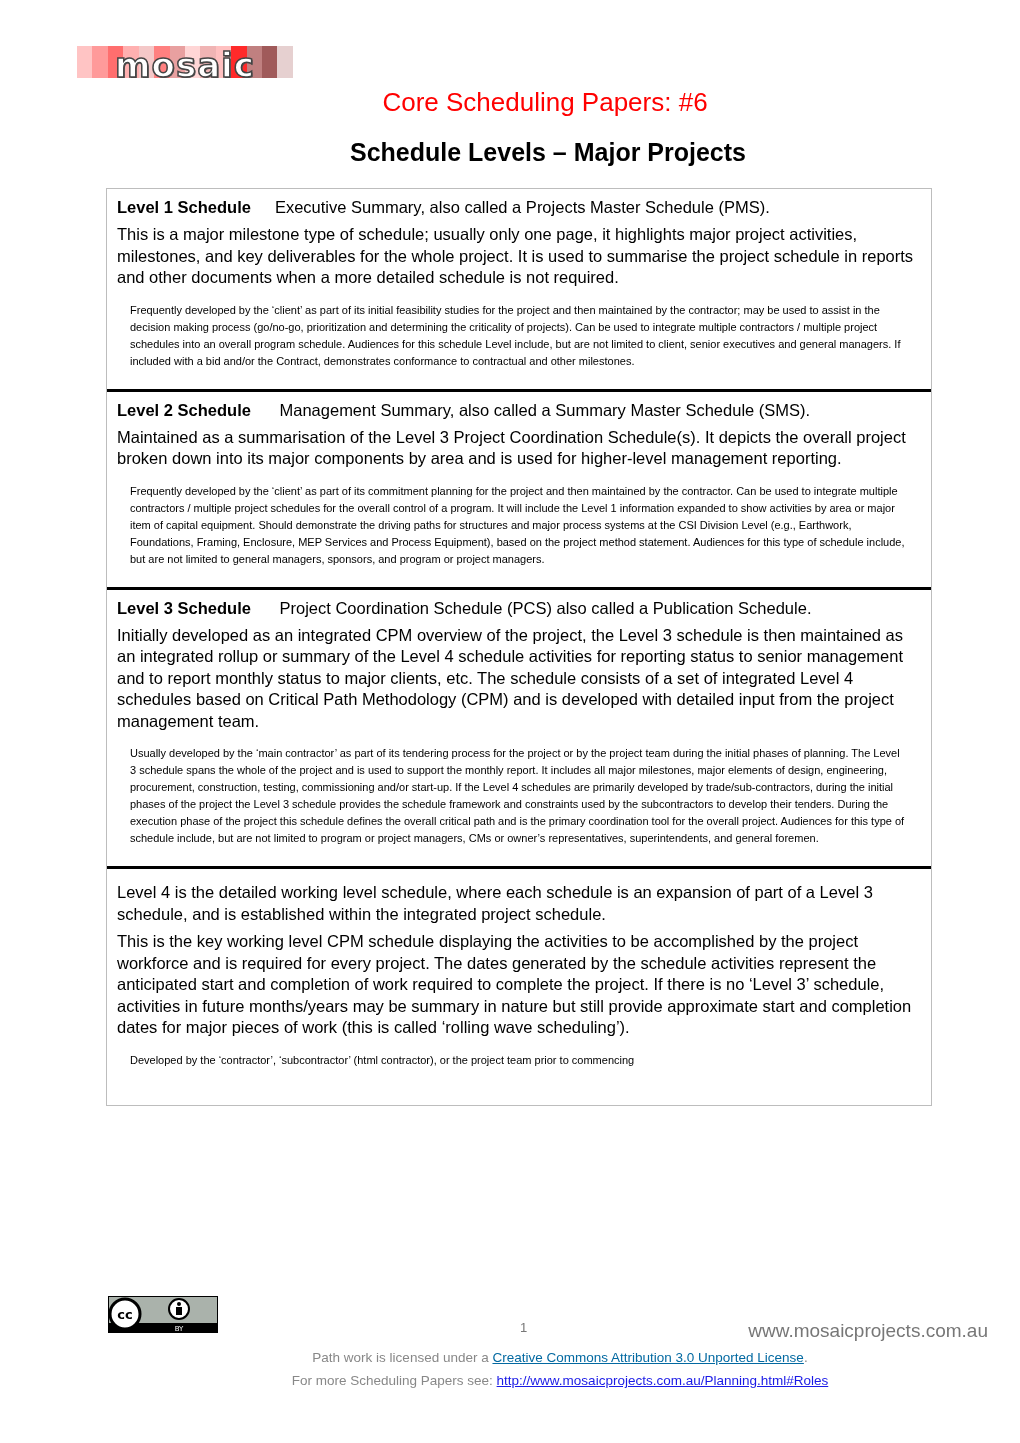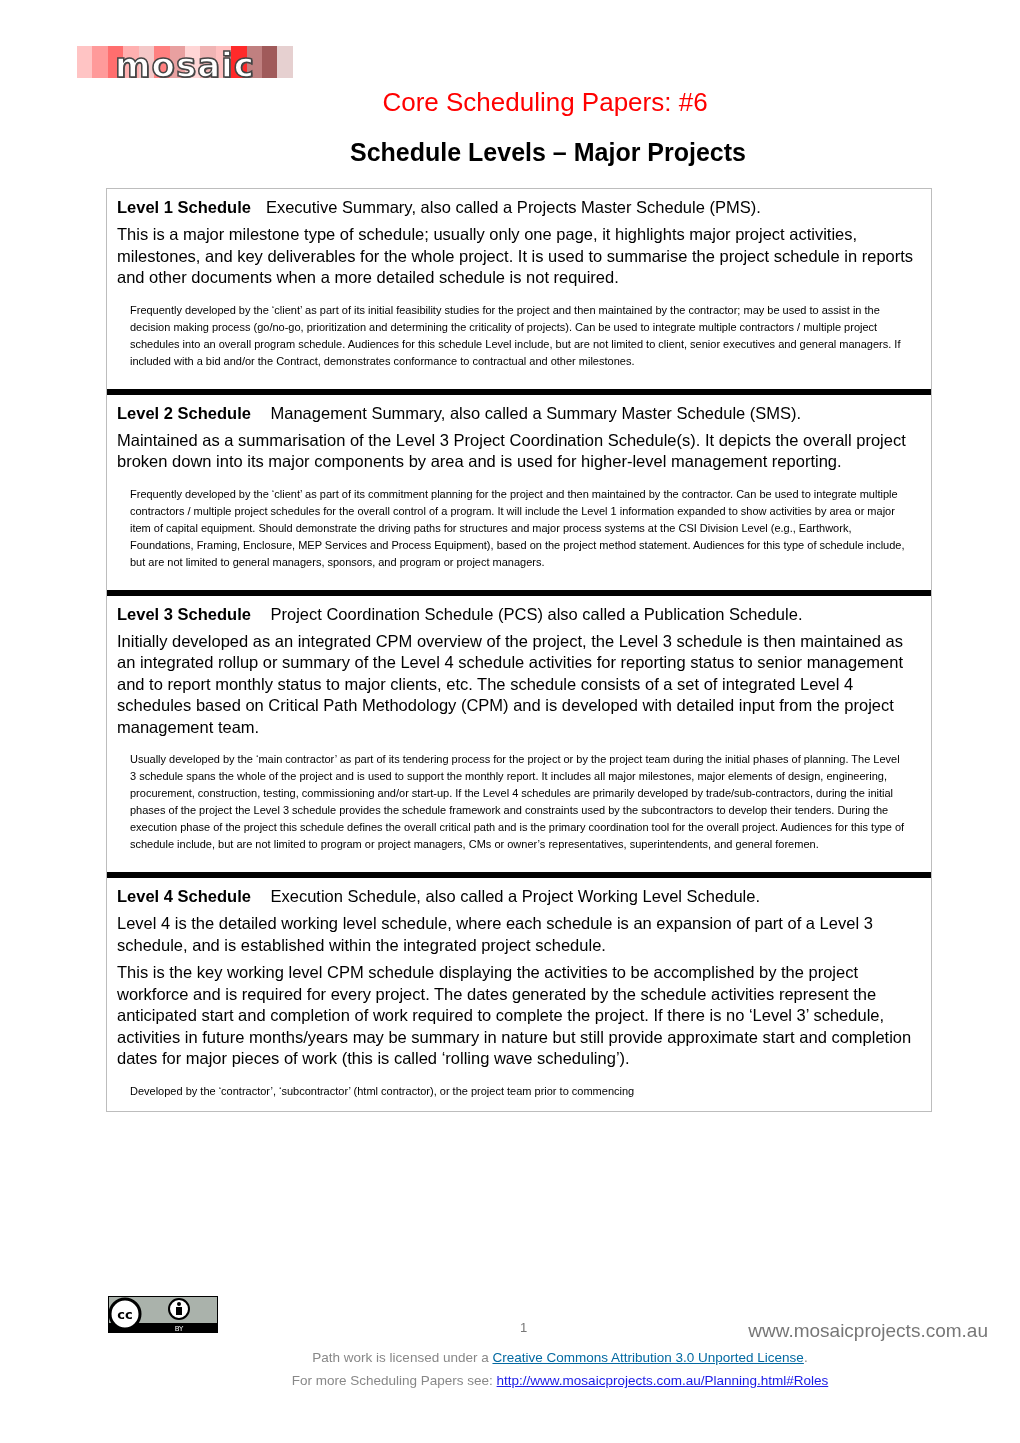--- a/index.html
+++ b/index.html
@@ -14,25 +14,25 @@
                letter-spacing: 1px; color: #ffffff;
                -webkit-text-stroke: 1.5px #444; text-shadow: 1px 1px 0 #555; line-height: 44px; }
 
   .title-red { position: absolute; left: 0; width: 1090px; top: 86px; text-align: center;
                color: #ff0000; font-size: 26px; line-height: 32px; }
   .title-main { position: absolute; left: 0; width: 1096px; top: 136px; text-align: center;
                 font-weight: bold; font-size: 25px; line-height: 32px; }
 
   .table { position: absolute; left: 106px; top: 188px; width: 826px;
            border: 1px solid #bdbdbd; box-sizing: border-box; }
-  .cell { border-top: 6px solid #000000; padding: 7px 10px 6px 10px; }
+  .cell { border-top: 3px solid #000000; padding: 7px 10px 6px 10px; }
   .cell:first-child { border-top: none; }
   .cell.truncated { height: 239px; overflow: hidden; box-sizing: border-box; }
   .head { font-size: 16.5px; line-height: 22px; margin-bottom: 4px; }
-  .head b { font-weight: bold; margin-right: 15px; }
+  .head b { font-weight: bold; margin-right: 24px; }
   .para { font-size: 16.5px; line-height: 21.5px; margin: 6px 0 4px 0; }
   .small { font-size: 11px; line-height: 17px; margin: 13px; }
 
   .footer-icon { position: absolute; left: 108px; top: 1296px; width: 110px; height: 37px; }
   .page-num { position: absolute; left: 520px; top: 1320px; font-size: 13px; color: #777; }
   .site { position: absolute; right: 32px; top: 1320px; font-size: 19px; color: #777; }
   .lic1 { position: absolute; left: 0; width: 1120px; top: 1350px; text-align: center; font-size: 13.5px; color: #888; }
   .lic2 { position: absolute; left: 0; width: 1120px; top: 1373px; text-align: center; font-size: 13.5px; color: #888; }
   .lic1 a, .lic2 a { color: #1a1ae6; text-decoration: underline; }
 </style>
@@ -72,21 +72,20 @@
     <div class="head"><b>Level 2 Schedule</b> <span>Management Summary, also called a Summary Master Schedule (SMS).</span></div>
     <p class="para">Maintained as a summarisation of the Level 3 Project Coordination Schedule(s). It depicts the overall project broken down into its major components by area and is used for higher-level management reporting.</p>
     <p class="small">Frequently developed by the ‘client’ as part of its commitment planning for the project and then maintained by the contractor. Can be used to integrate multiple contractors / multiple project schedules for the overall control of a program. It will include the Level 1 information expanded to show activities by area or major item of capital equipment. Should demonstrate the driving paths for structures and major process systems at the CSI Division Level (e.g., Earthwork, Foundations, Framing, Enclosure, MEP Services and Process Equipment), based on the project method statement. Audiences for this type of schedule include, but are not limited to general managers, sponsors, and program or project managers.</p>
   </div>
   <div class="cell">
     <div class="head"><b>Level 3 Schedule</b> <span>Project Coordination Schedule (PCS) also called a Publication Schedule.</span></div>
     <p class="para">Initially developed as an integrated CPM overview of the project, the Level 3 schedule is then maintained as an integrated rollup or summary of the Level 4 schedule activities for reporting status to senior management and to report monthly status to major clients, etc. The schedule consists of a set of integrated Level 4 schedules based on Critical Path Methodology (CPM) and is developed with detailed input from the project management team.</p>
     <p class="small">Usually developed by the ‘main contractor’ as part of its tendering process for the project or by the project team during the initial phases of planning. The Level 3 schedule spans the whole of the project and is used to support the monthly report. It includes all major milestones, major elements of design, engineering, procurement, construction, testing, commissioning and/or start-up. If the Level 4 schedules are primarily developed by trade/sub-contractors, during the initial phases of the project the Level 3 schedule provides the schedule framework and constraints used by the subcontractors to develop their tenders. During the execution phase of the project this schedule defines the overall critical path and is the primary coordination tool for the overall project. Audiences for this type of schedule include, but are not limited to program or project managers, CMs or owner’s representatives, superintendents, and general foremen.</p>
   </div>
   <div class="cell truncated">
-    <div class="head"><b>Level 4 Schedule</b> <span>Execution Schedule, also called a Project Working Level Schedule.</span></div>
     <p class="para">Level 4 is the detailed working level schedule, where each schedule is an expansion of part of a Level 3 schedule, and is established within the integrated project schedule.</p>
     <p class="para">This is the key working level CPM schedule displaying the activities to be accomplished by the project workforce and is required for every project. The dates generated by the schedule activities represent the anticipated start and completion of work required to complete the project. If there is no ‘Level 3’ schedule, activities in future months/years may be summary in nature but still provide approximate start and completion dates for major pieces of work (this is called ‘rolling wave scheduling’).</p>
     <p class="small">Developed by the ‘contractor’, ‘subcontractor’ (html contractor), or the project team prior to commencing</p>
   </div>
 </div>
 
 <svg class="footer-icon" viewBox="0 0 110 37">
   <rect x="0" y="0" width="110" height="37" fill="#000"></rect>
   <rect x="1" y="1" width="108" height="26" fill="#aab2ab"></rect>
   <circle cx="17" cy="18" r="15" fill="#fff" stroke="#000" stroke-width="3"></circle>

